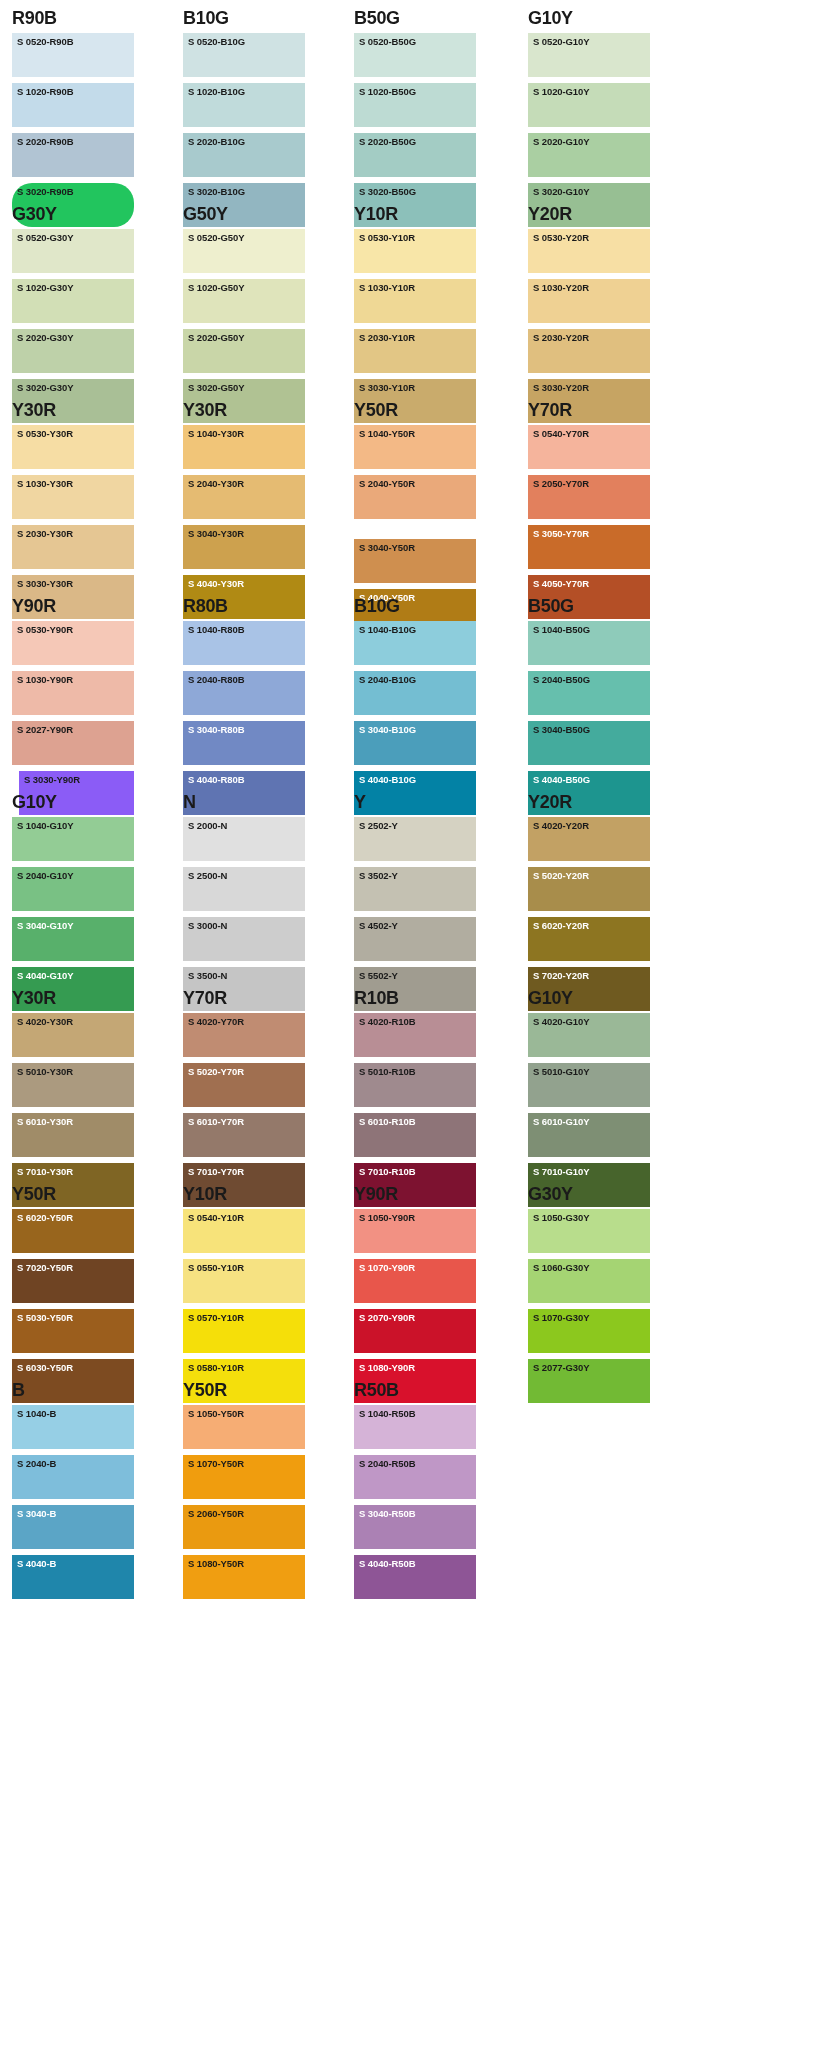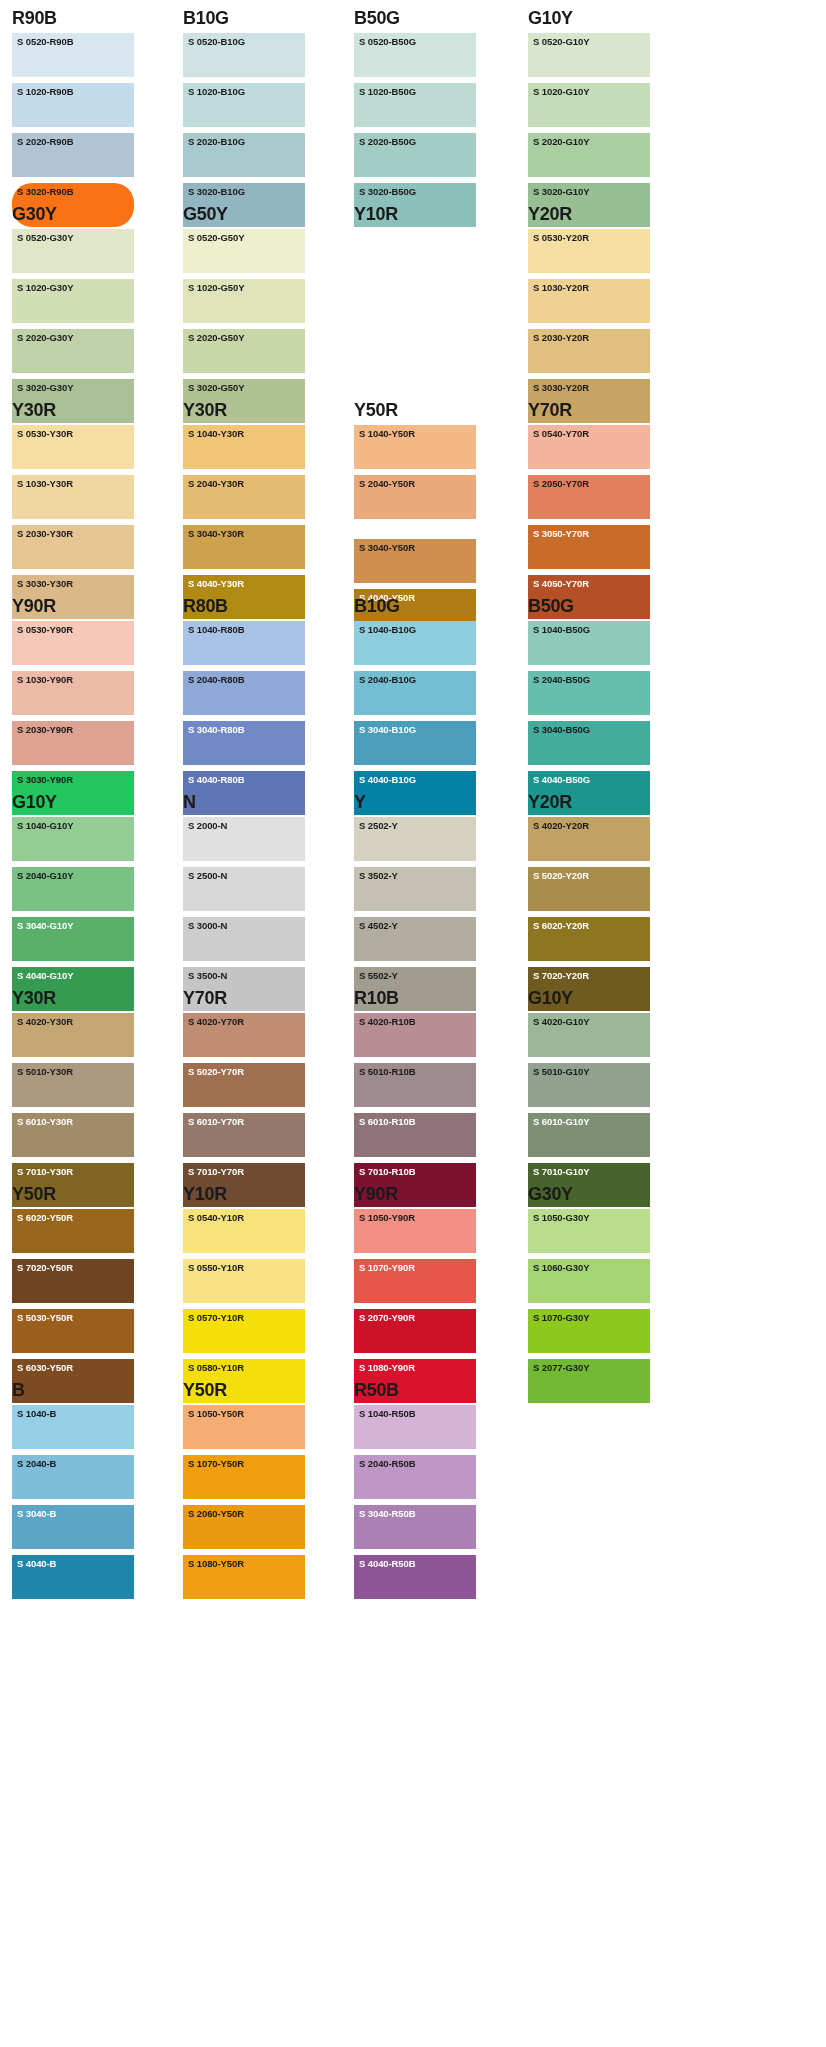--- a/index.html
+++ b/index.html
@@ -72,21 +72,21 @@
         <div class="swatches">
           <div class="swatch light" title="S 0520-R90B" style="background: rgb(215, 230, 239);">
             <span class="code">S 0520-R90B</span>
           </div>
           <div class="swatch light" title="S 1020-R90B" style="background: rgb(195, 219, 234);">
             <span class="code">S 1020-R90B</span>
           </div>
           <div class="swatch light" title="S 2020-R90B" style="background: rgb(177, 196, 211);">
             <span class="code">S 2020-R90B</span>
           </div>
-          <div class="swatch light" title="S 3020-R90B" style="background: #f97316; border-radius: 20px;">
+          <div class="swatch light" title="S 3020-R90B" style="background: #22c55e; border-radius: 20px;">
             <span class="code">S 3020-R90B</span>
           </div>
         </div>
       </div>
       <div class="col col-1">
         <div class="col-hdr">B10G</div>
         <div class="swatches">
           <div class="swatch light" title="S 0520-B10G" style="background: rgb(207, 226, 227);">
             <span class="code">S 0520-B10G</span>
           </div>
@@ -166,20 +166,34 @@
           <div class="swatch light" title="S 2020-G50Y" style="background: rgb(201, 214, 168);">
             <span class="code">S 2020-G50Y</span>
           </div>
           <div class="swatch light" title="S 3020-G50Y" style="background: rgb(176, 194, 147);">
             <span class="code">S 3020-G50Y</span>
           </div>
         </div>
       </div>
       <div class="col col-2">
         <div class="col-hdr">Y10R</div>
+        <div class="swatches">
+          <div class="swatch light" title="S 0530-Y10R" style="background: rgb(248, 230, 168);">
+            <span class="code">S 0530-Y10R</span>
+          </div>
+          <div class="swatch light" title="S 1030-Y10R" style="background: rgb(239, 216, 149);">
+            <span class="code">S 1030-Y10R</span>
+          </div>
+          <div class="swatch light" title="S 2030-Y10R" style="background: rgb(226, 198, 133);">
+            <span class="code">S 2030-Y10R</span>
+          </div>
+          <div class="swatch light" title="S 3030-Y10R" style="background: rgb(201, 171, 108);">
+            <span class="code">S 3030-Y10R</span>
+          </div>
+        </div>
       </div>
       <div class="col col-3">
         <div class="col-hdr">Y20R</div>
         <div class="swatches">
           <div class="swatch light" title="S 0530-Y20R" style="background: rgb(247, 223, 164);">
             <span class="code">S 0530-Y20R</span>
           </div>
           <div class="swatch light" title="S 1030-Y20R" style="background: rgb(239, 209, 147);">
             <span class="code">S 1030-Y20R</span>
           </div>
@@ -266,23 +280,23 @@
       <div class="col col-0">
         <div class="col-hdr">Y90R</div>
         <div class="swatches">
           <div class="swatch light" title="S 0530-Y90R" style="background: rgb(245, 200, 183);">
             <span class="code">S 0530-Y90R</span>
           </div>
           <div class="swatch light" title="S 1030-Y90R" style="background: rgb(238, 186, 168);">
             <span class="code">S 1030-Y90R</span>
           </div>
           <div class="swatch light" title="S 2030-Y90R" style="background: rgb(221, 162, 145);">
-            <span class="code">S 2030-Y90R</span>
-          </div>
-          <div class="swatch light" title="S 3030-Y90R" style="background: #22c55e;">
+            <span class="code">S 2027-Y90R</span>
+          </div>
+          <div class="swatch light" title="S 3030-Y90R" style="background: #8b5cf6; margin-left: 7px;">
             <span class="code">S 3030-Y90R</span>
           </div>
         </div>
       </div>
       <div class="col col-1">
         <div class="col-hdr">R80B</div>
         <div class="swatches">
           <div class="swatch light" title="S 1040-R80B" style="background: rgb(169, 195, 230);">
             <span class="code">S 1040-R80B</span>
           </div>

